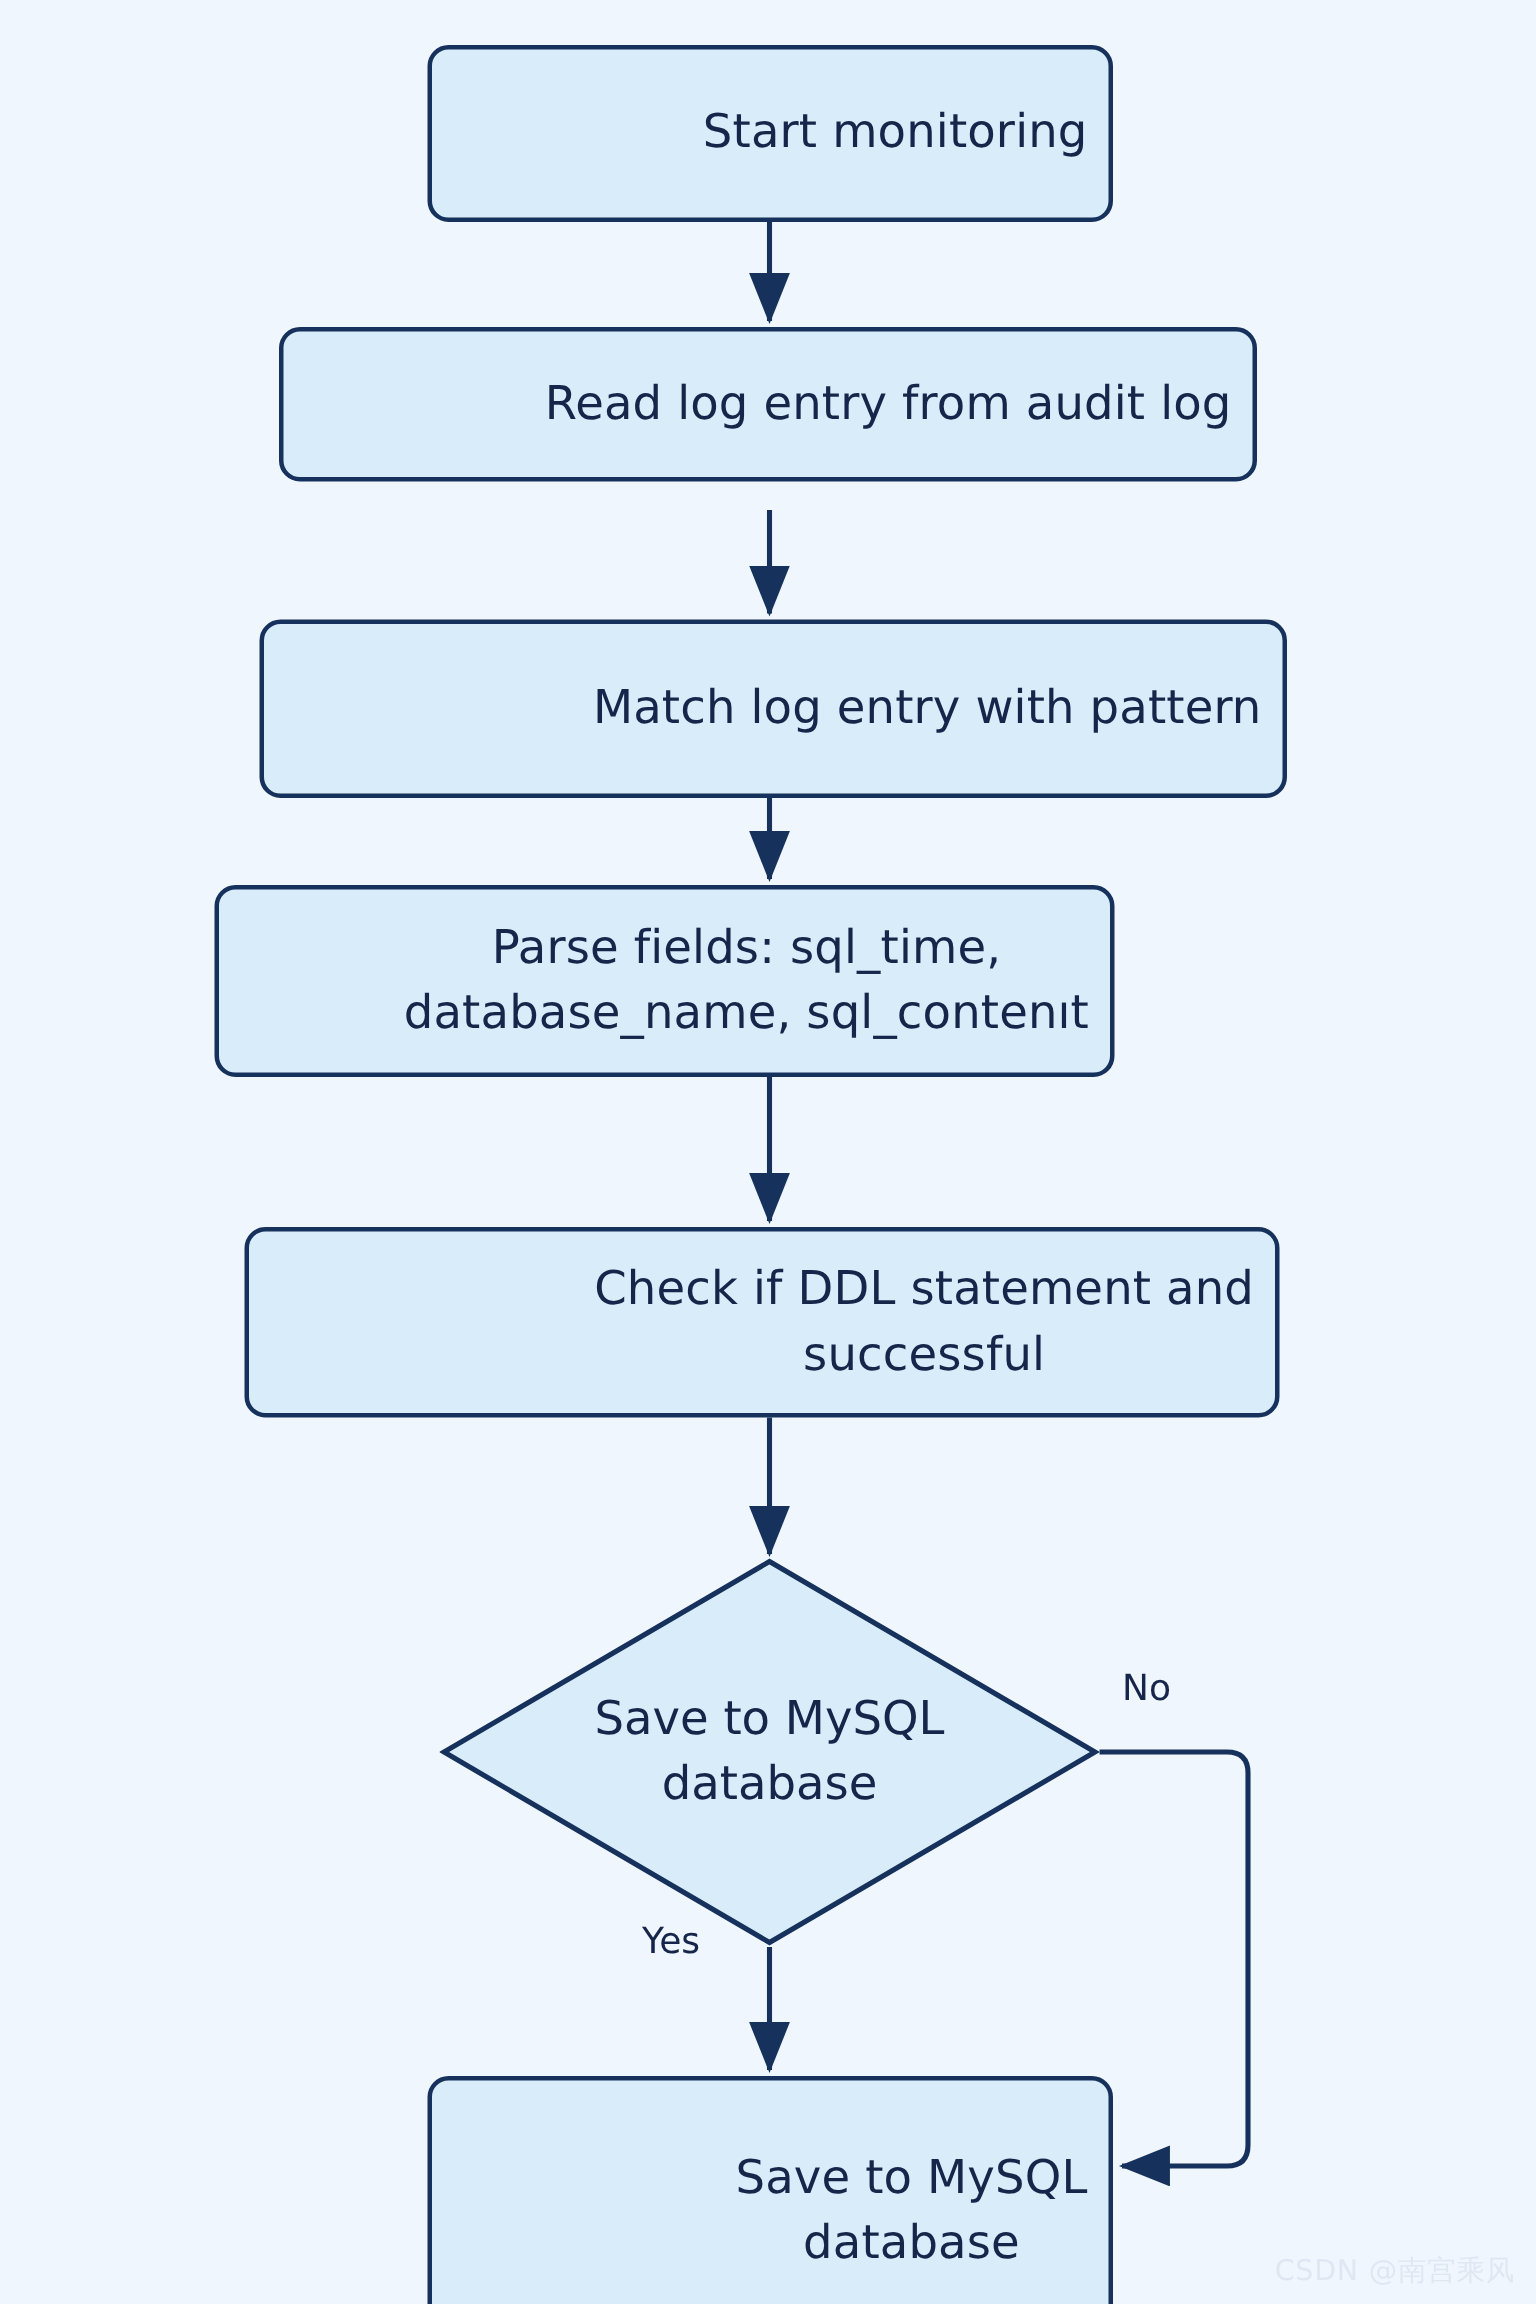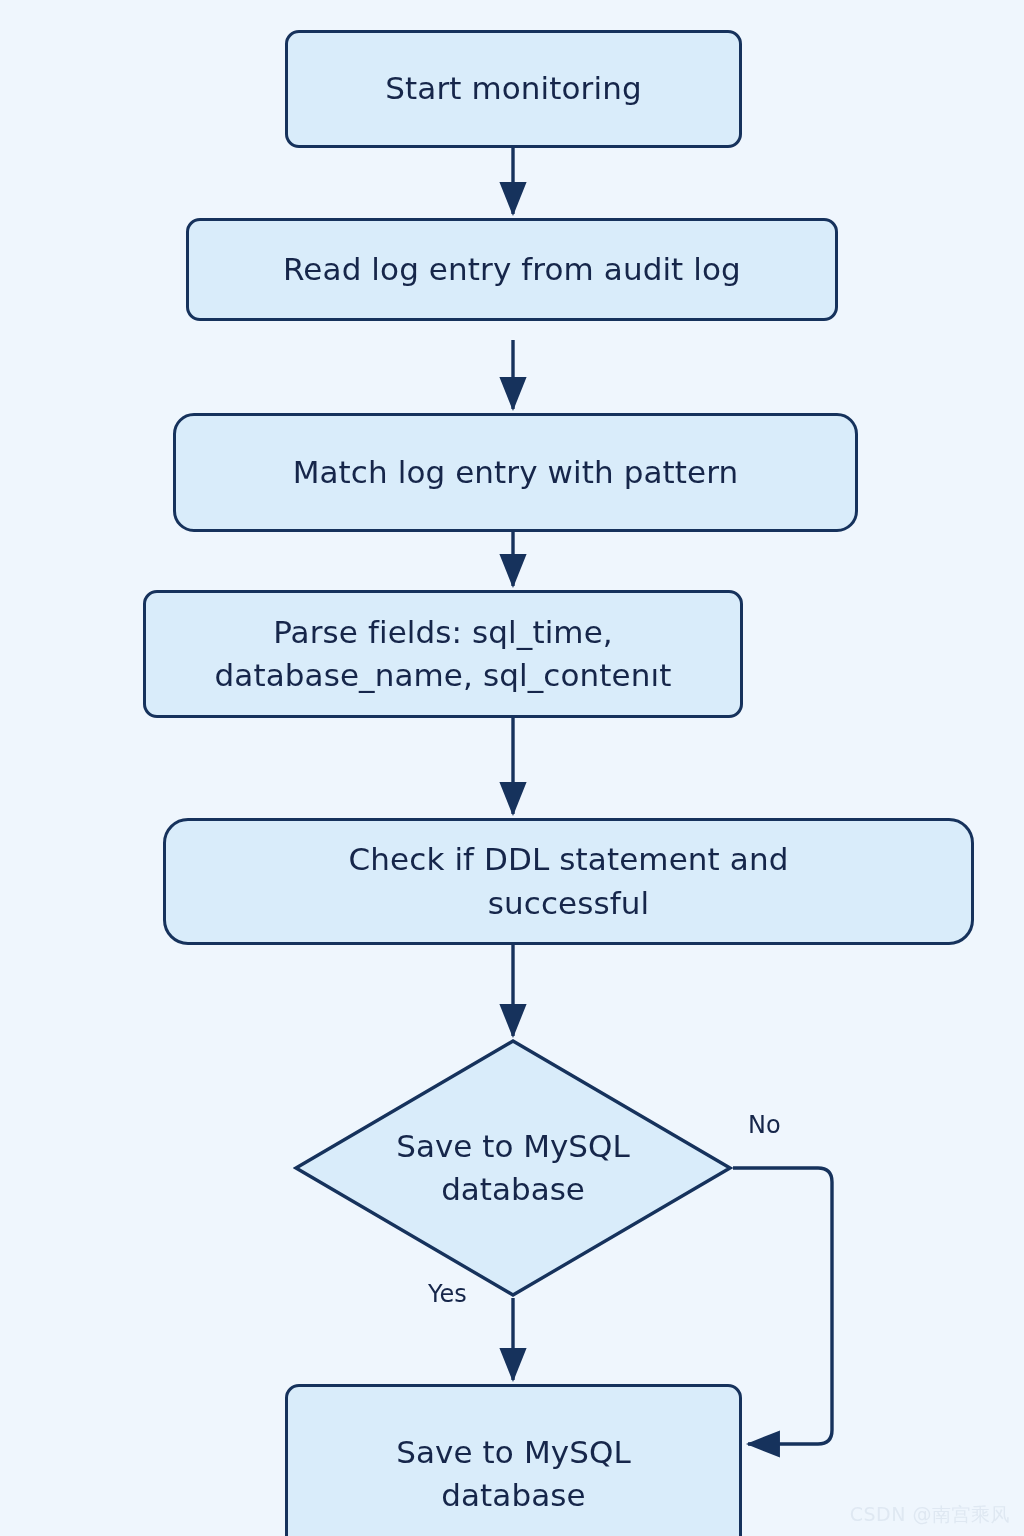--- a/index.html
+++ b/index.html
@@ -22,44 +22,44 @@
     left: 0;
     width: 1024px;
     height: 1536px;
   }
 
   .node {
     position: absolute;
     box-sizing: border-box;
     display: flex;
     align-items: center;
-    justify-content: center;
+    justify-content: flex-end;
     text-align: center;
     background: #d9ecfa;
     border: 3px solid #16325c;
     border-radius: 14px;
     color: #16264a;
     font-size: 31px;
     line-height: 1.40;
     letter-spacing: 0.1px;
     padding: 4px 14px;
     z-index: 2;
   }
 
   .node-label {
     display: block;
     white-space: pre-line;
   }
 
   
   #node-start        { left: 285px; top: 30px;   width: 457px; height: 118px; }
   #node-read-log     { left: 186px; top: 218px;  width: 652px; height: 103px; }
-  #node-match        { left: 173px; top: 413px;  width: 685px; height: 119px; border-radius: 21px; }
+  #node-match        { left: 173px; top: 413px;  width: 685px; height: 119px; }
   #node-parse        { left: 143px; top: 590px;  width: 600px; height: 128px; }
-  #node-check-ddl    { left: 163px; top: 818px;  width: 811px; height: 127px; border-radius: 25px; }
+  #node-check-ddl    { left: 163px; top: 818px;  width: 690px; height: 127px; }
   #node-save-mysql   { left: 285px; top: 1384px; width: 457px; height: 180px; border-bottom-left-radius: 0; border-bottom-right-radius: 0; }
 
   
   #node-decision {
     position: absolute;
     left: 293px;
     top: 1038px;
     width: 440px;
     height: 260px;
     z-index: 2;

